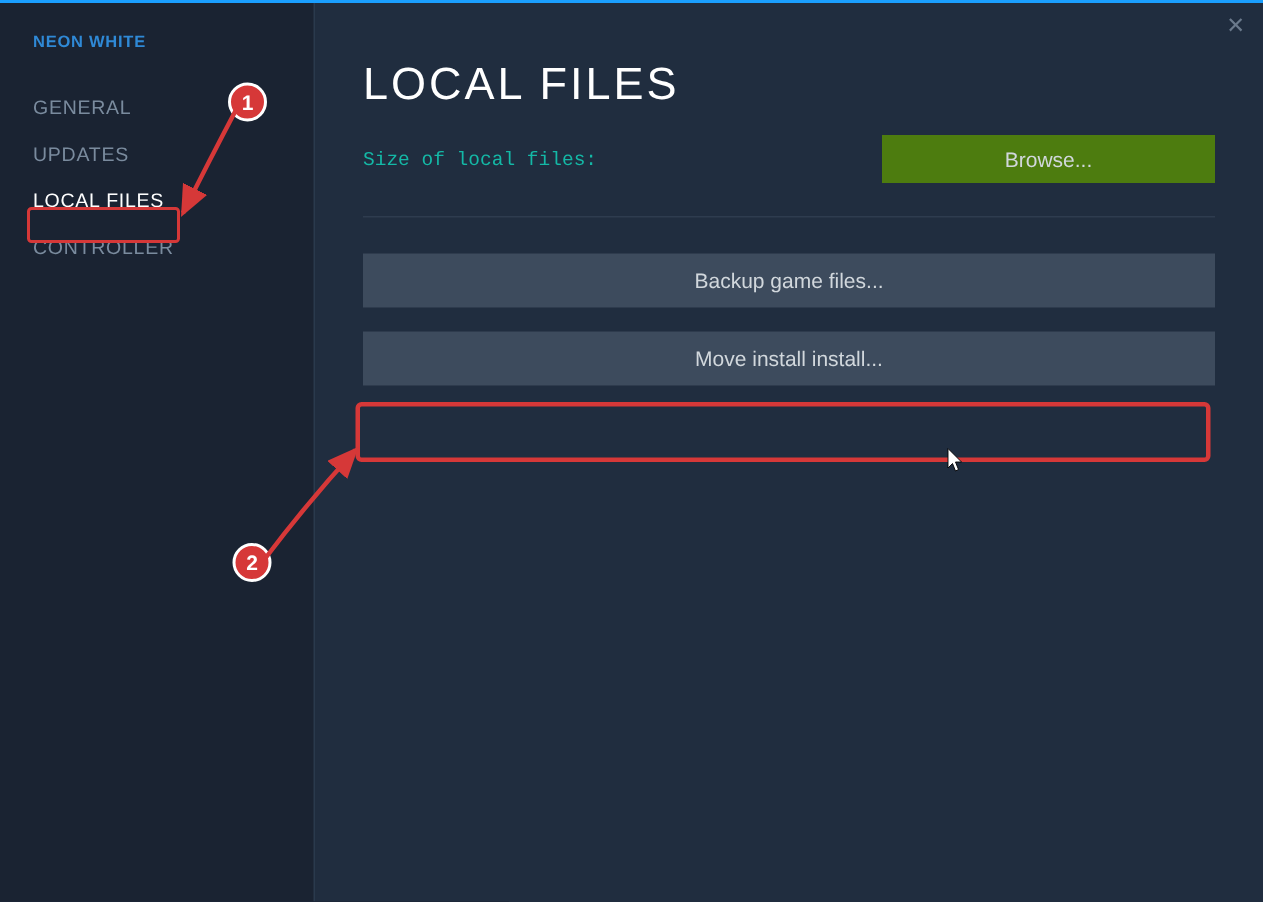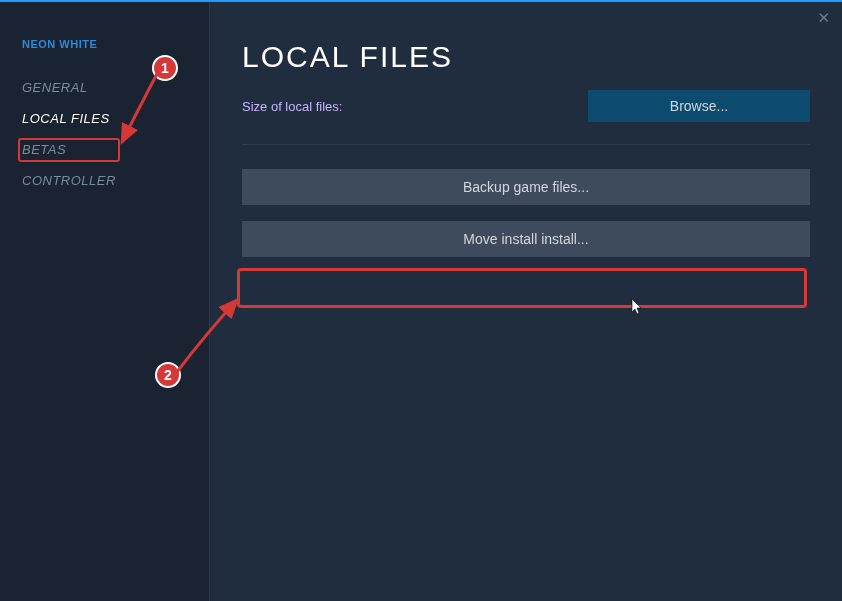--- a/index.html
+++ b/index.html
@@ -20,38 +20,37 @@
       background: linear-gradient(to right, #1a9fff, #1a9fff);
       width: 100%;
     }
     .container {
       display: flex;
       height: calc(100% - 2px);
     }
     .sidebar {
       width: 210px;
       background: #1a2332;
-      padding: 36px 0 0 22px;
+      padding: 20px 0 0 22px;
       border-right: 1px solid #2a3a4d;
     }
     .game-title {
       color: #2f89d6;
       font-size: 11px;
       font-weight: 600;
       letter-spacing: 0.5px;
       margin-bottom: 22px;
     }
     .sidebar-item {
       color: #7a8b9e;
       font-size: 13px;
       letter-spacing: 0.5px;
       padding: 8px 0;
       cursor: pointer;
       display: block;
-      font-style: italic;
     }
     .sidebar-item.active {
       color: #ffffff;
     }
     .highlight-box-1 {
       position: absolute;
       left: 18px;
       top: 138px;
       width: 102px;
       height: 24px;
@@ -81,30 +80,31 @@
       letter-spacing: 2px;
       margin-bottom: 16px;
     }
     .size-row {
       display: flex;
       align-items: center;
       gap: 8px;
       margin-bottom: 22px;
     }
     .size-label {
-      color: #c4b5fd;
+      color: #14b8a6;
       font-size: 13px;
+      font-family: Liberation Mono, monospace;
     }
     .size-value {
       color: #5aa9e0;
       font-size: 13px;
     }
     .browse-btn {
       margin-left: auto;
-      background: #0c4a6e;
+      background: #4d7c0f;
       color: #d1d7dc;
       border: none;
       padding: 8px 0;
       width: 222px;
       font-size: 14px;
       cursor: pointer;
       text-align: center;
     }
     .divider {
       height: 1px;
@@ -170,22 +170,22 @@
     }
   </style>
 </head>
 <body>
 
 <div class="top-border"></div>
 <div class="container">
   <div class="sidebar">
     <div class="game-title">NEON WHITE</div>
     <div class="sidebar-item">GENERAL</div>
+    <div class="sidebar-item">UPDATES</div>
     <div class="sidebar-item active">LOCAL FILES</div>
-    <div class="sidebar-item">BETAS</div>
     <div class="sidebar-item">CONTROLLER</div>
   </div>
   <div class="main-content">
     <div class="close-btn">✕</div>
     <h1 class="page-title">LOCAL FILES</h1>
     <div class="size-row">
       <span class="size-label">Size of local files:</span>
       <button class="browse-btn">Browse...</button>
     </div>
     <div class="divider"></div>

